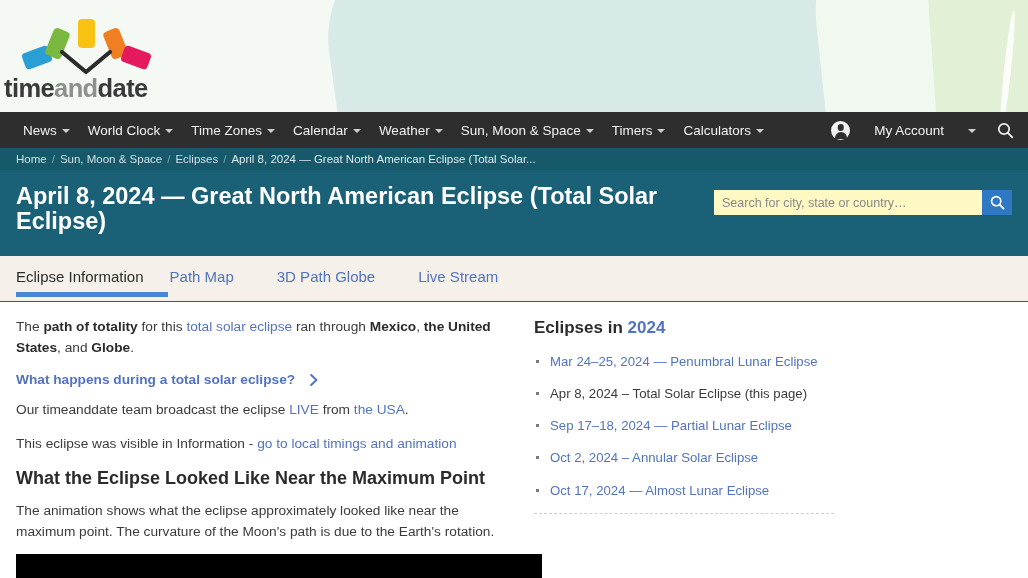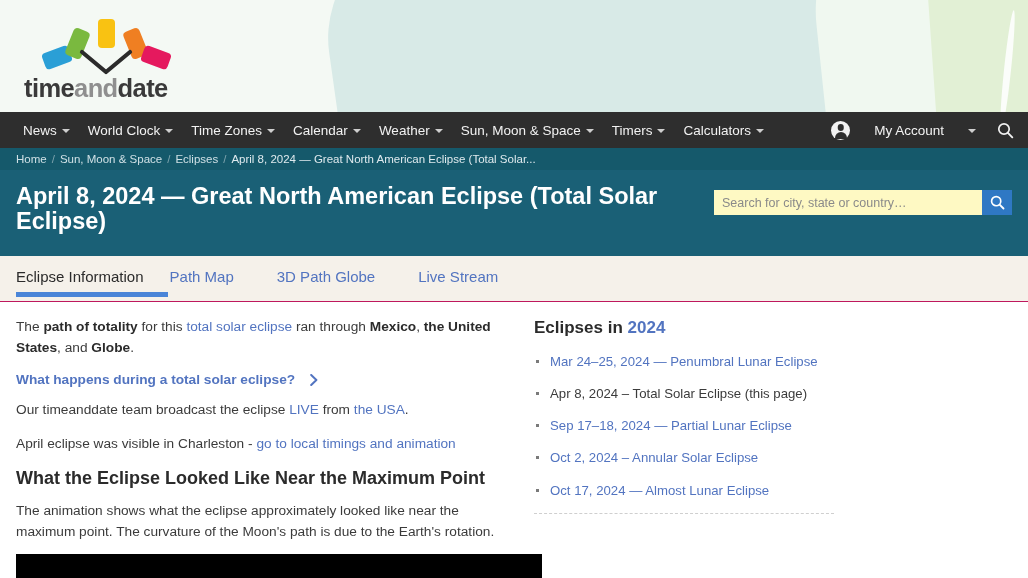--- a/index.html
+++ b/index.html
@@ -47,21 +47,21 @@
     left: 1004px; top: 10px;
     width: 7px; height: 120px;
     background: #fbfdfa;
     border-radius: 50%;
     transform: rotate(6deg);
   }
 
   
   .logo {
     position: absolute;
-    left: 24px; top: 8px;
+    left: 4px; top: 8px;
     width: 168px; height: 96px;
     z-index: 4;
   }
   .logo svg { display: block; }
   .logo-word {
     position: absolute;
     left: 0; top: 66px;
     font-size: 25.5px;
     font-weight: bold;
     letter-spacing: -0.6px;
@@ -426,21 +426,21 @@
 
     <div class="cta">
       <span>What happens during a total solar eclipse?</span>
       <svg class="chev" width="8" height="12" viewBox="0 0 8 12">
         <path d="M1.2 1 L6.4 6 L1.2 11" fill="none" stroke="#5274c0" stroke-width="2" stroke-linecap="round" stroke-linejoin="round"></path>
       </svg>
     </div>
 
     <p class="body"><span>Our timeanddate team broadcast the eclipse </span><a class="lnk">LIVE</a><span> from </span><a class="lnk">the USA</a><span>.</span></p>
 
-    <p class="body"><span>April eclipse was visible in Charleston - </span><a class="lnk">go to local timings and animation</a></p>
+    <p class="body"><span>This eclipse was visible in Information - </span><a class="lnk">go to local timings and animation</a></p>
 
     <h2 class="sec">What the Eclipse Looked Like Near the Maximum Point</h2>
 
     <p class="body">The animation shows what the eclipse approximately looked like near the maximum point. The curvature of the Moon's path is due to the Earth's rotation.</p>
 
     <div class="videobox"></div>
   </div>
 
   <div class="col-side">
     <h3 class="side-title"><span>Eclipses in </span><span class="yr">2024</span></h3>

